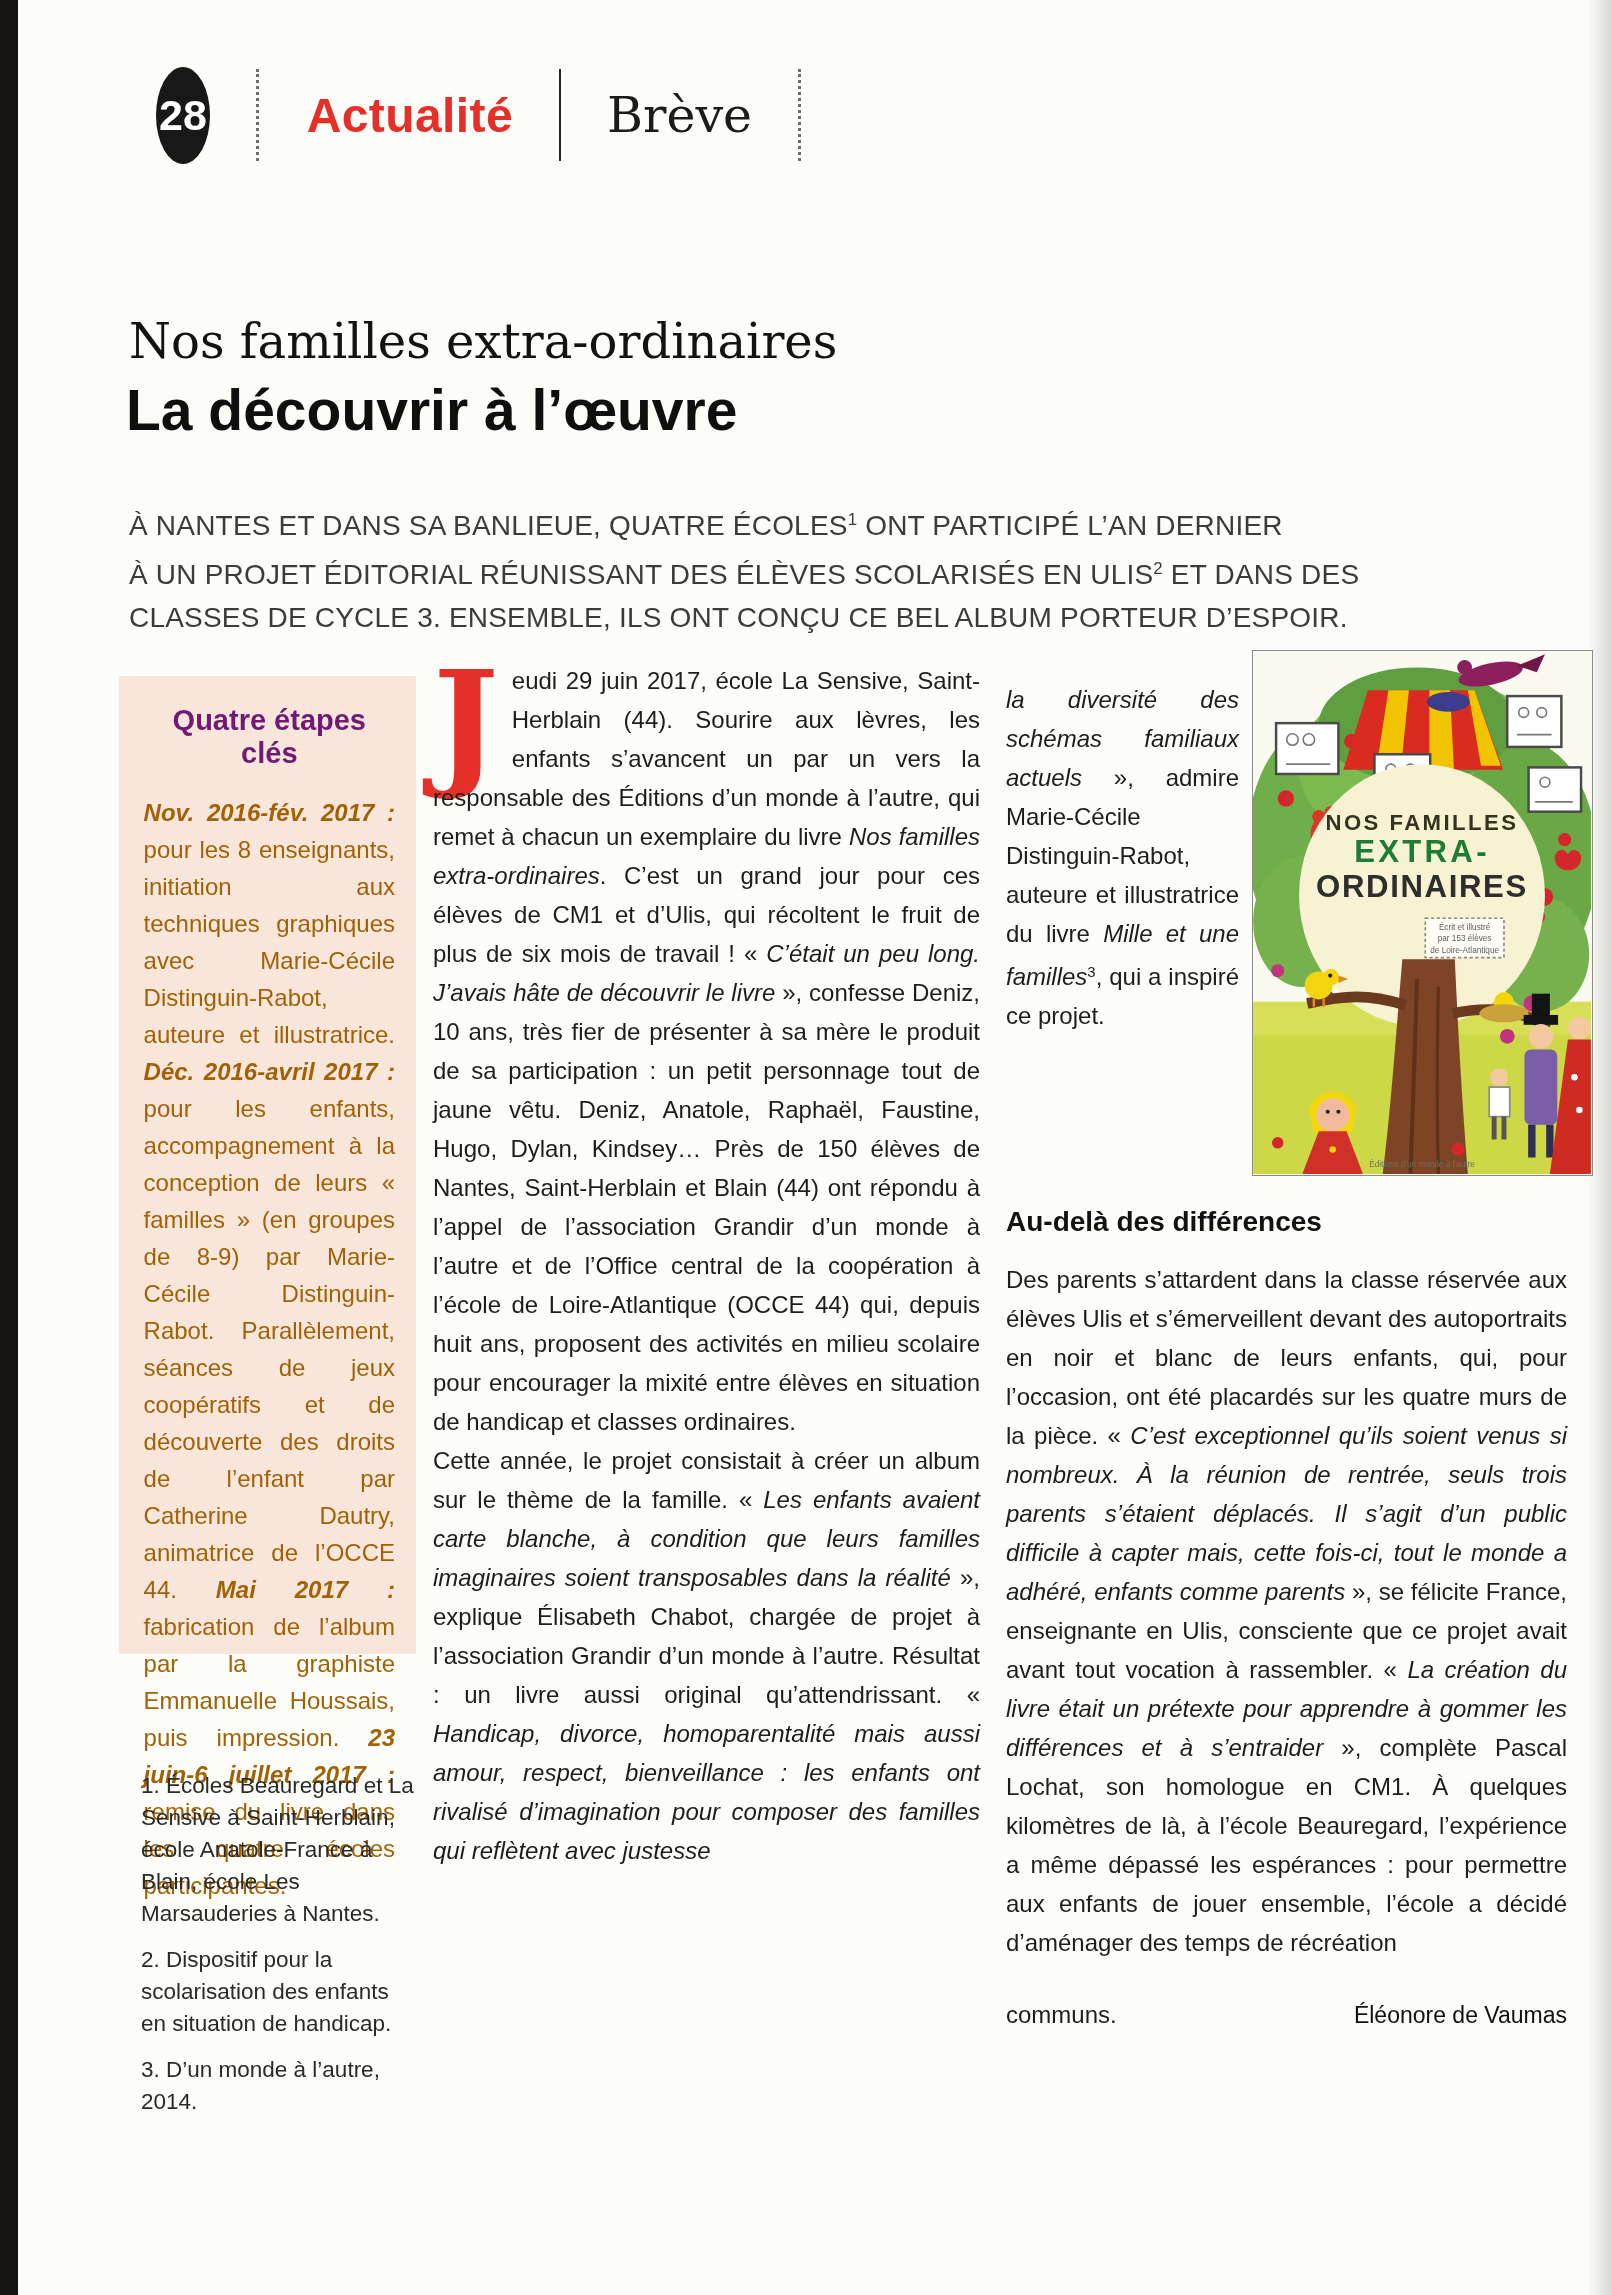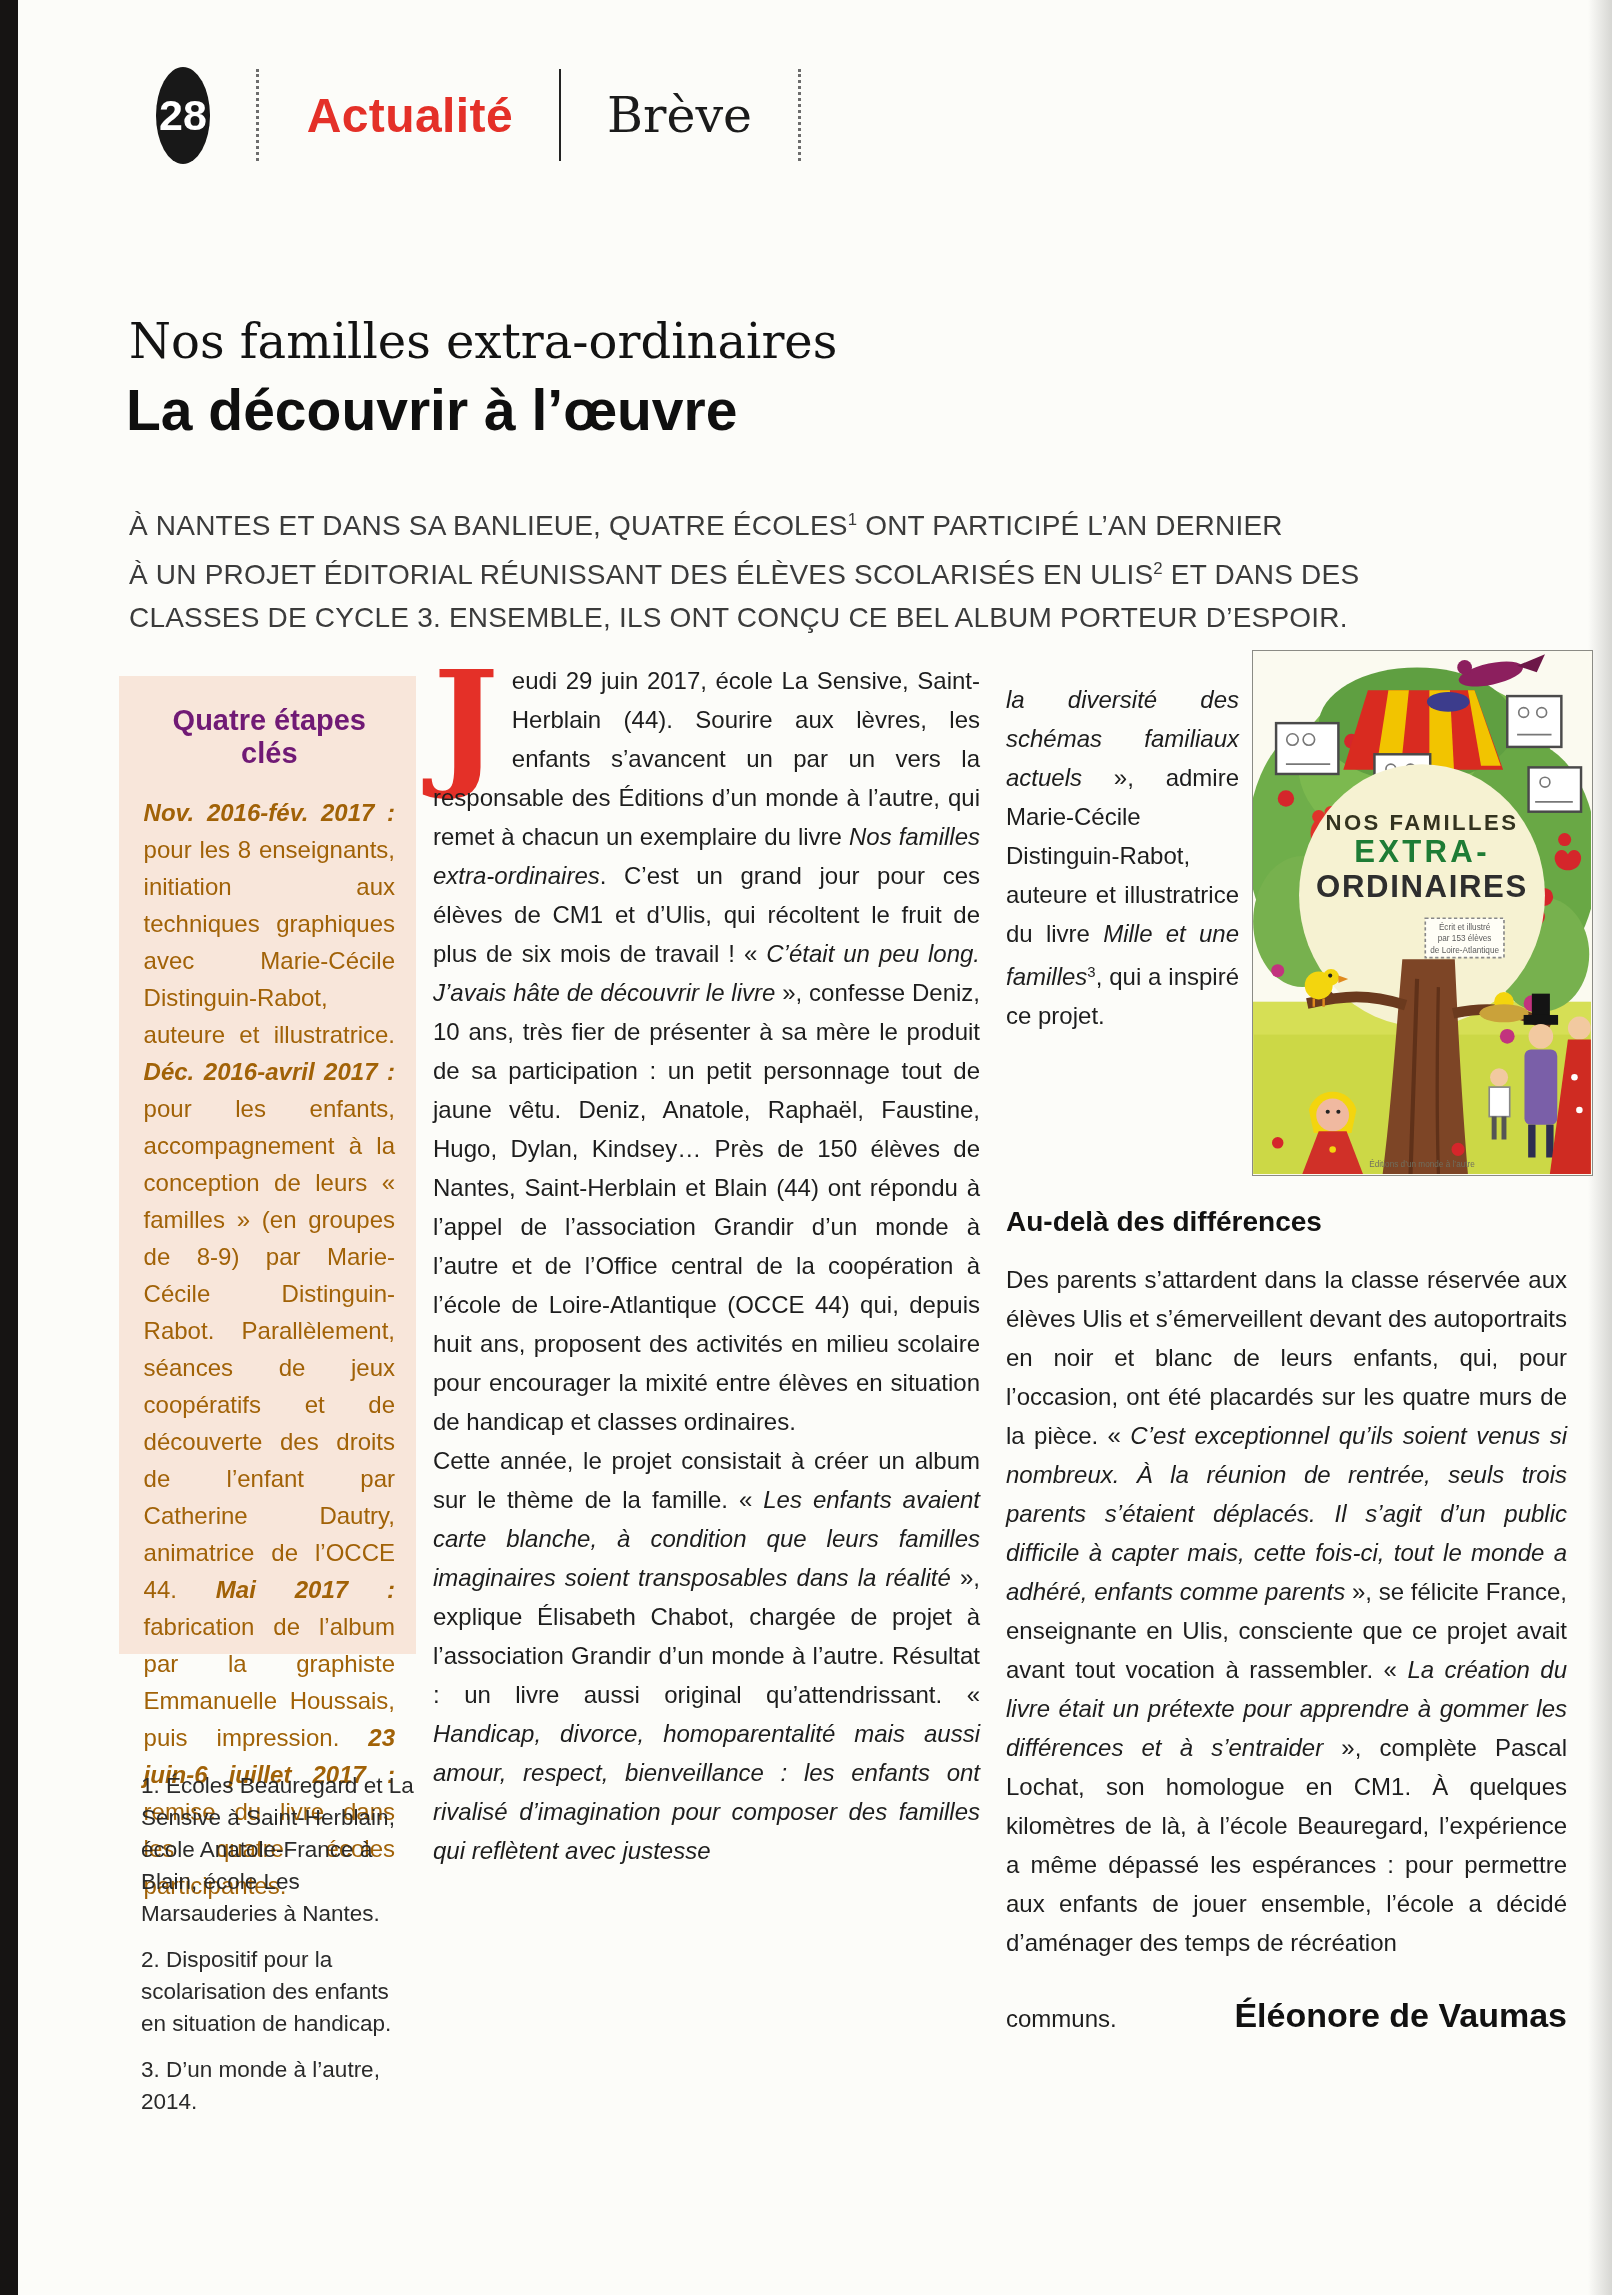--- a/index.html
+++ b/index.html
@@ -54,21 +54,21 @@
   .col3-top{position:absolute;left:1006px;top:680px;width:233px;font-size:24px;
         line-height:39px;text-align:justify;color:#1d1d1d;}
   .book{position:absolute;left:1252px;top:650px;width:339px;height:524px;
         border:0.8px solid #8b8b85;background:#fbfaf0;}
   .col3-heading{position:absolute;left:1006px;top:1206px;font-size:28px;
         font-weight:bold;color:#121212;}
   .col3-main{position:absolute;left:1006px;top:1260px;width:561px;font-size:24px;
         line-height:39px;text-align:justify;color:#1d1d1d;}
   .col3-main p{margin:0;}
   .col3-last{display:flex;justify-content:space-between;align-items:baseline;}
-  .author{font-weight:bold;font-size:34px;color:#111;margin-top:34px;}
+  .author{font-weight:normal;font-size:23px;color:#111;margin-top:34px;}
 
   
   .footer{position:absolute;left:129px;top:2195px;font-size:24px;color:#45453d;}
   .footer .mag{color:#8e2620;font-weight:bold;}
 
   em{font-style:italic;}
   sup{font-size:62%;vertical-align:8.2px;}
 </style>
 </head>
 <body>

